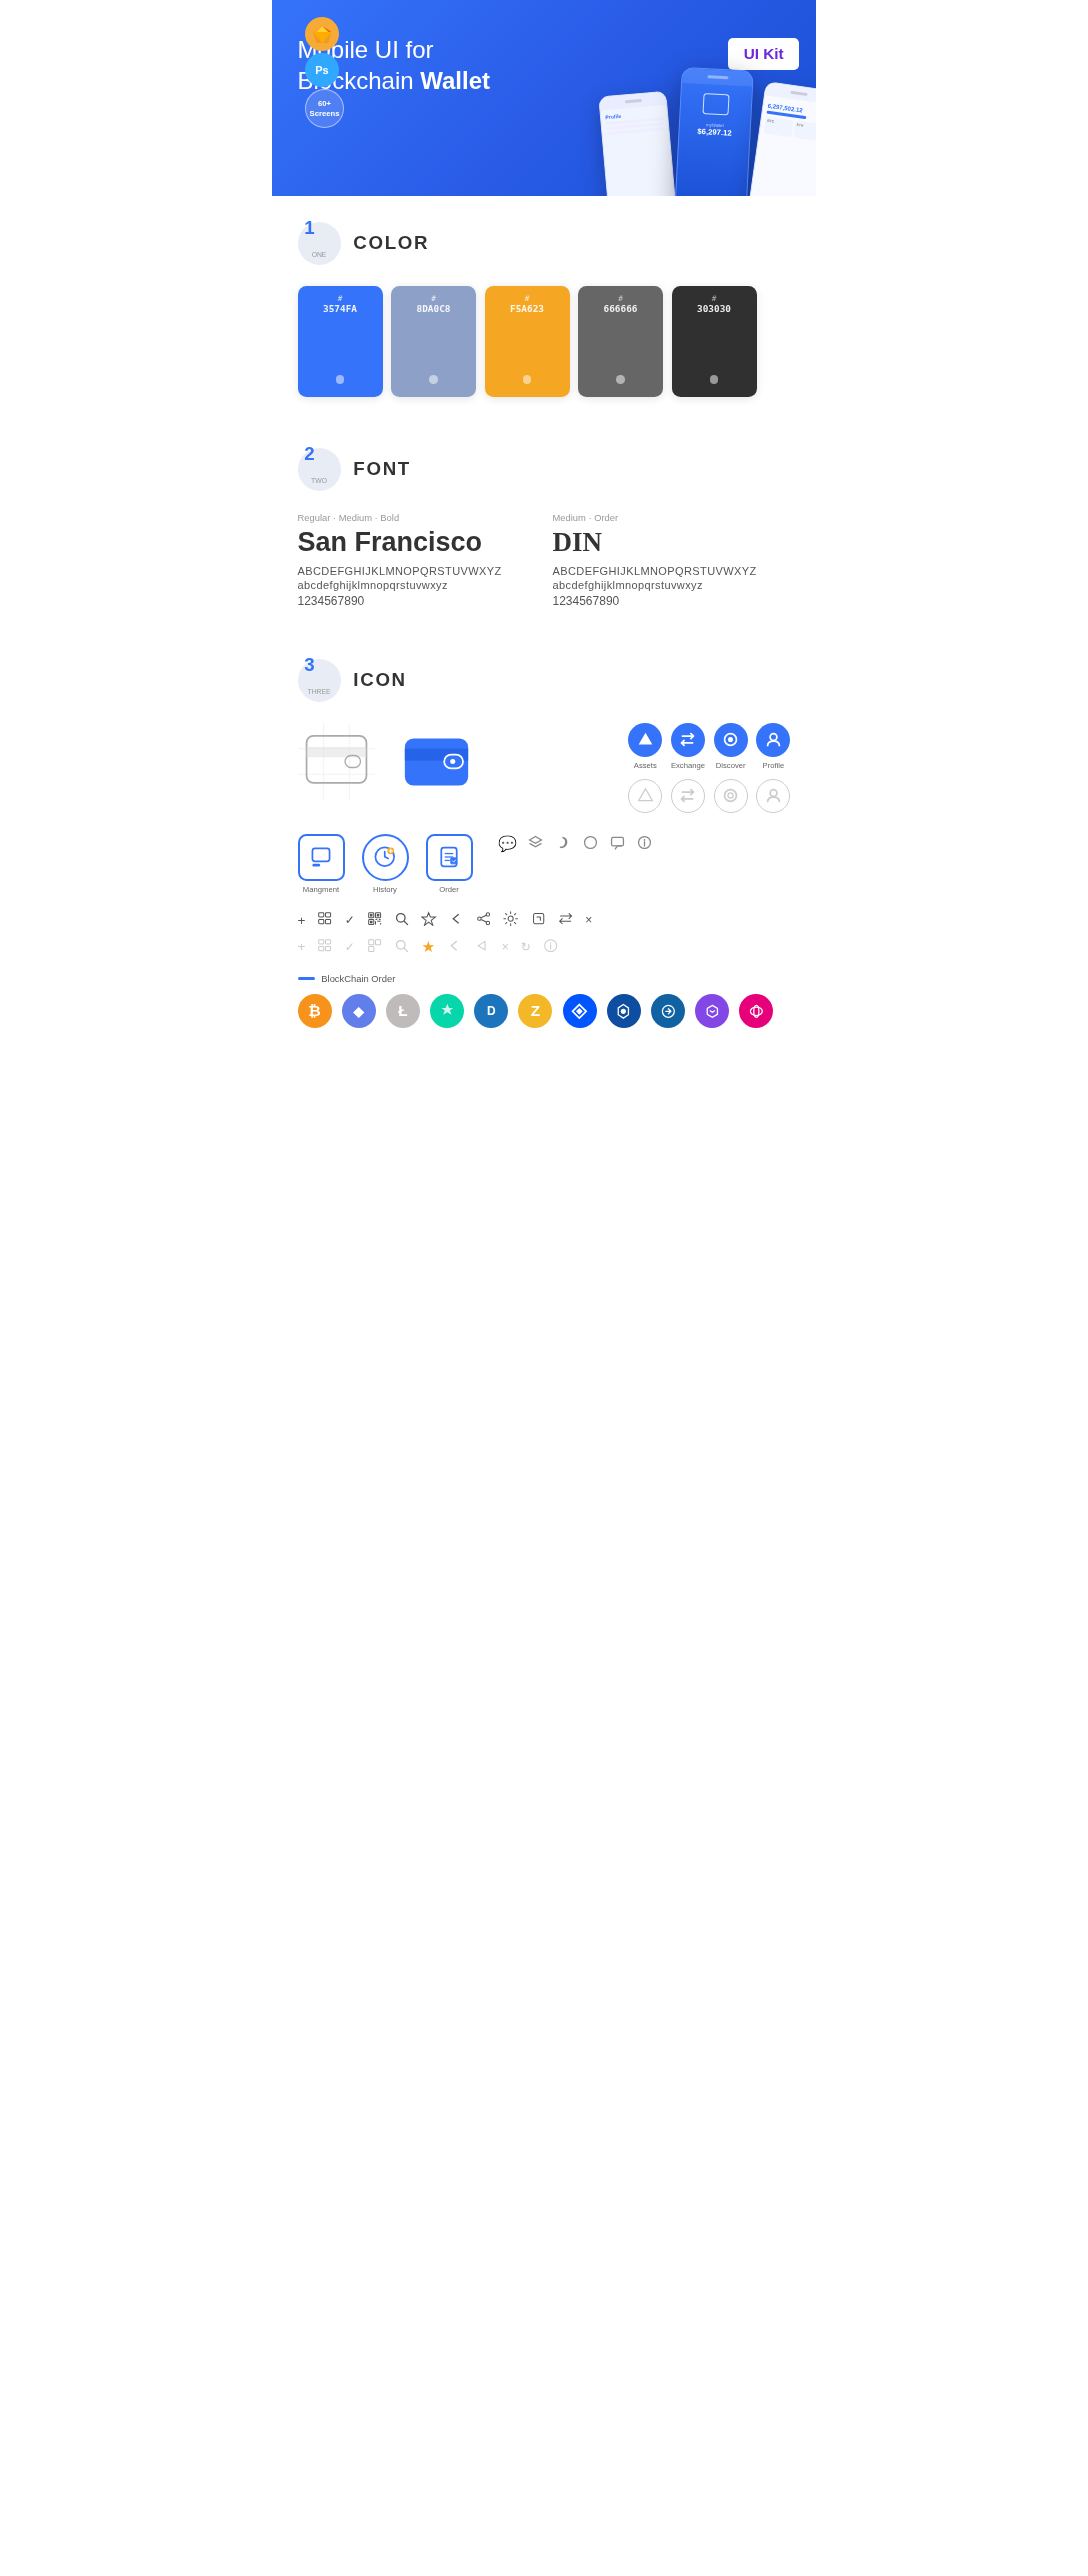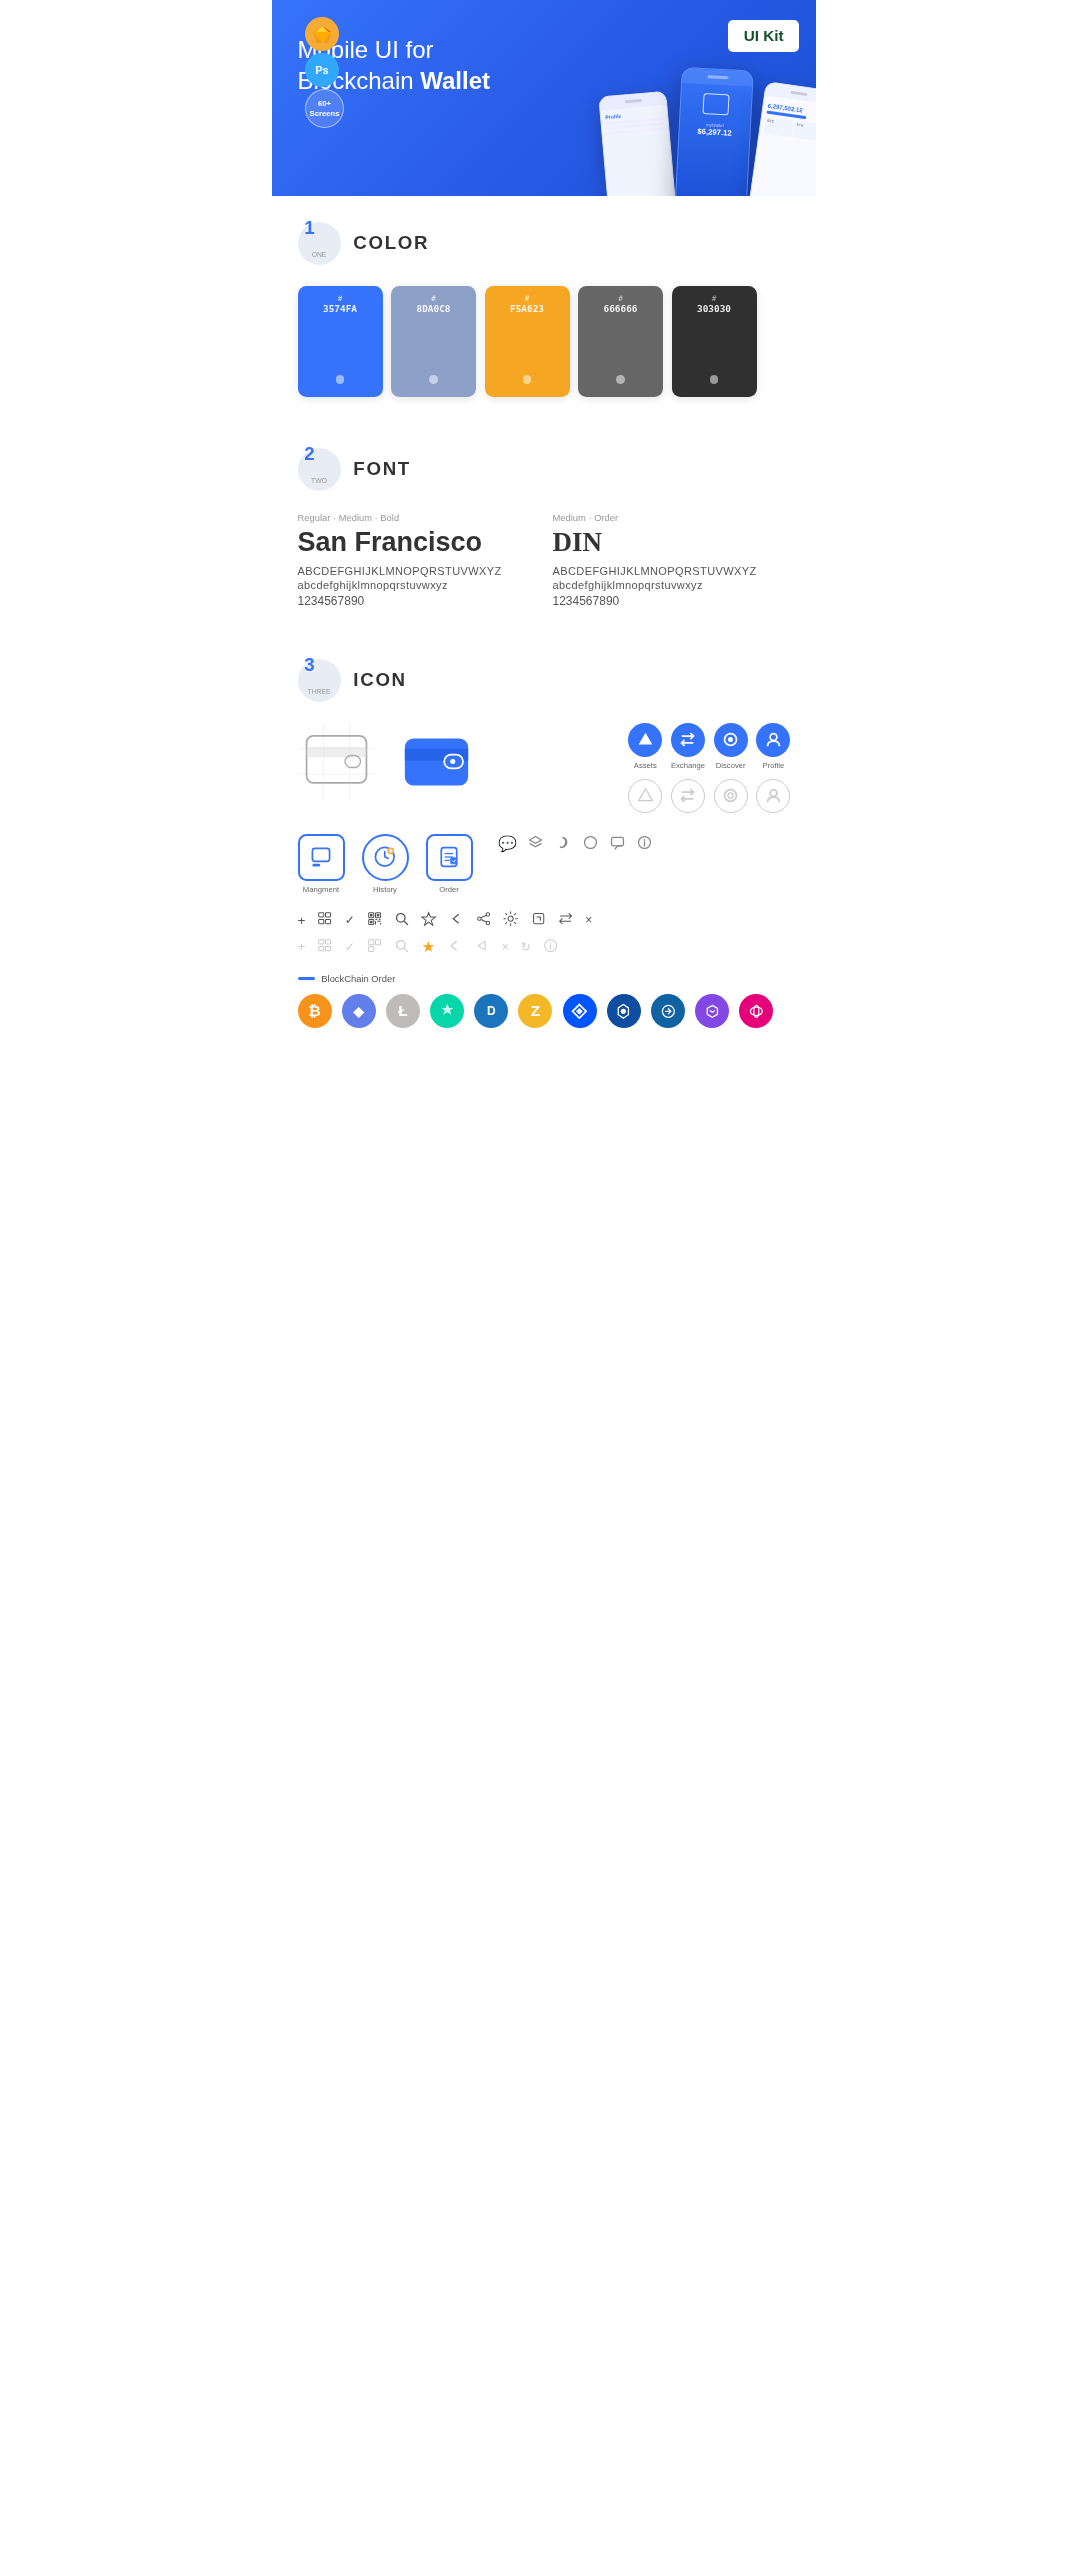--- a/index.html
+++ b/index.html
@@ -17,24 +17,24 @@
       color: #fff;
       font-size: 24px;
       font-weight: 400;
       line-height: 1.3;
       max-width: 255px;
       margin-bottom: 17px;
     }
     .hero-title strong { font-weight: 700; }
     .ui-kit-badge {
       position: absolute;
-      top: 20px;
+      top: 38px;
       right: 17px;
       background: #fff;
-      color: #14532d;
+      color: #6d28d9;
       font-weight: 700;
       font-size: 15.3px;
       padding: 6.8px 15.3px;
       border-radius: 5.1px;
     }
     .hero-badges {
       display: flex;
       flex-direction: column;
       gap: 2px;
       position: absolute;

